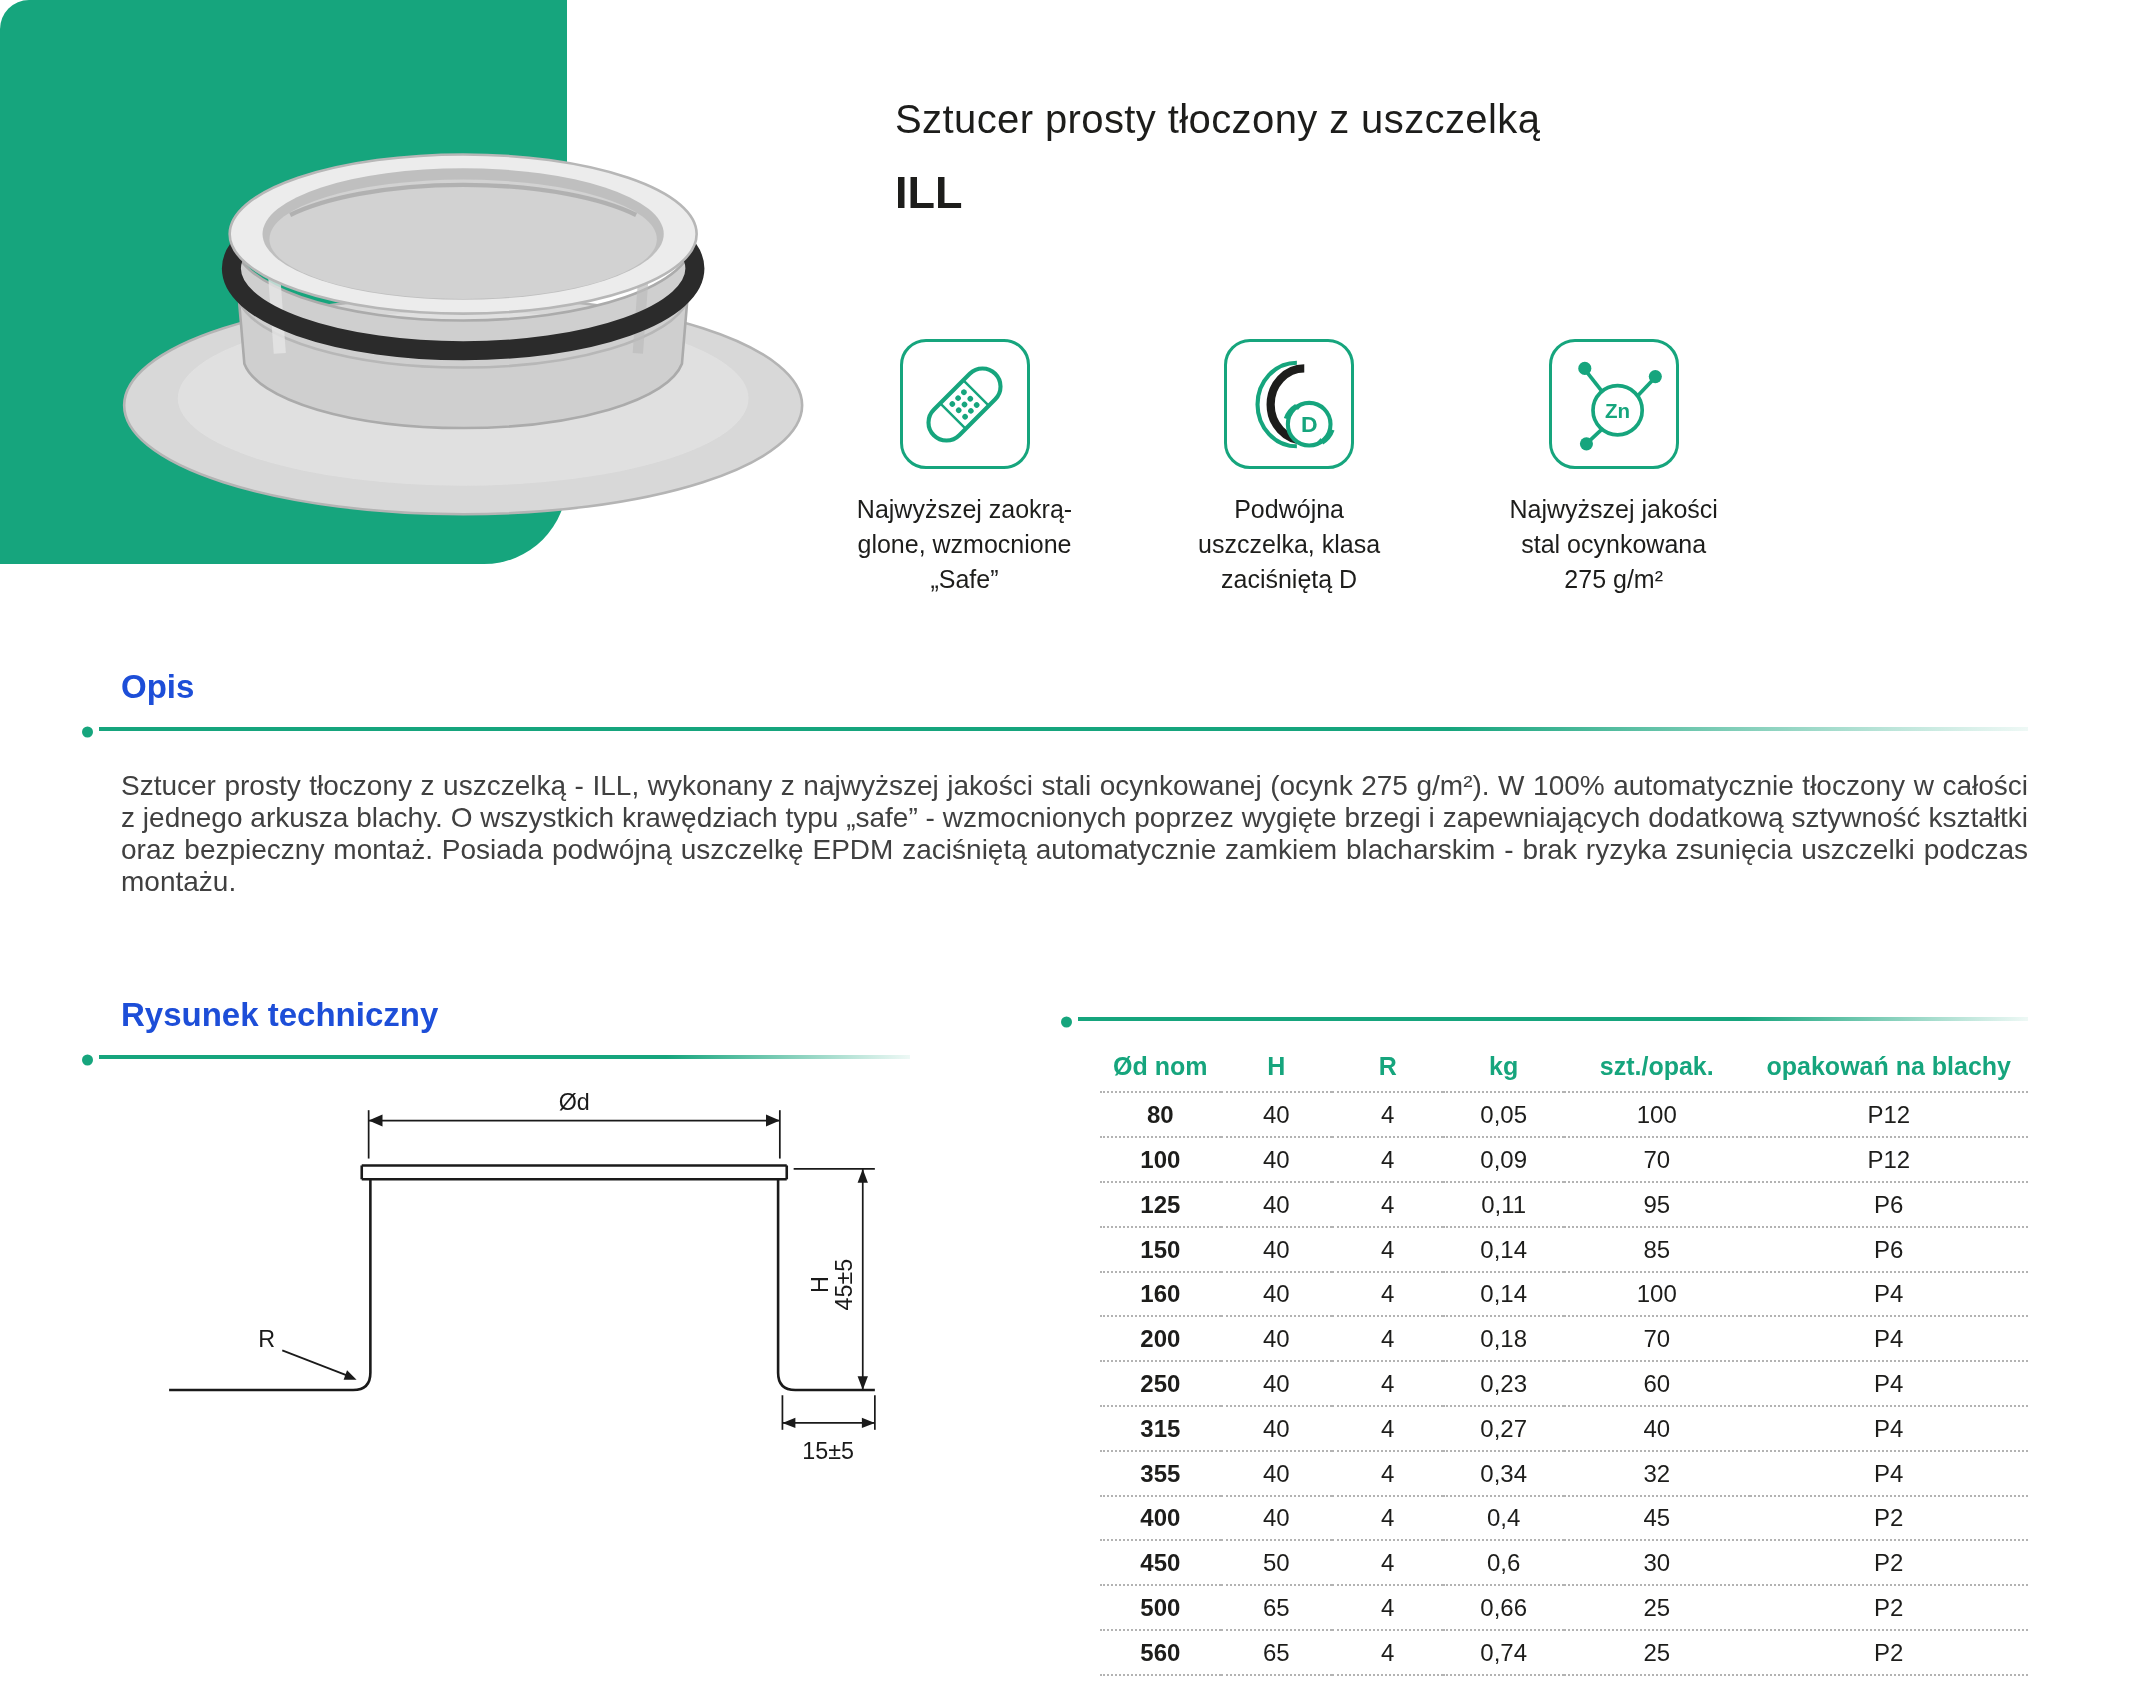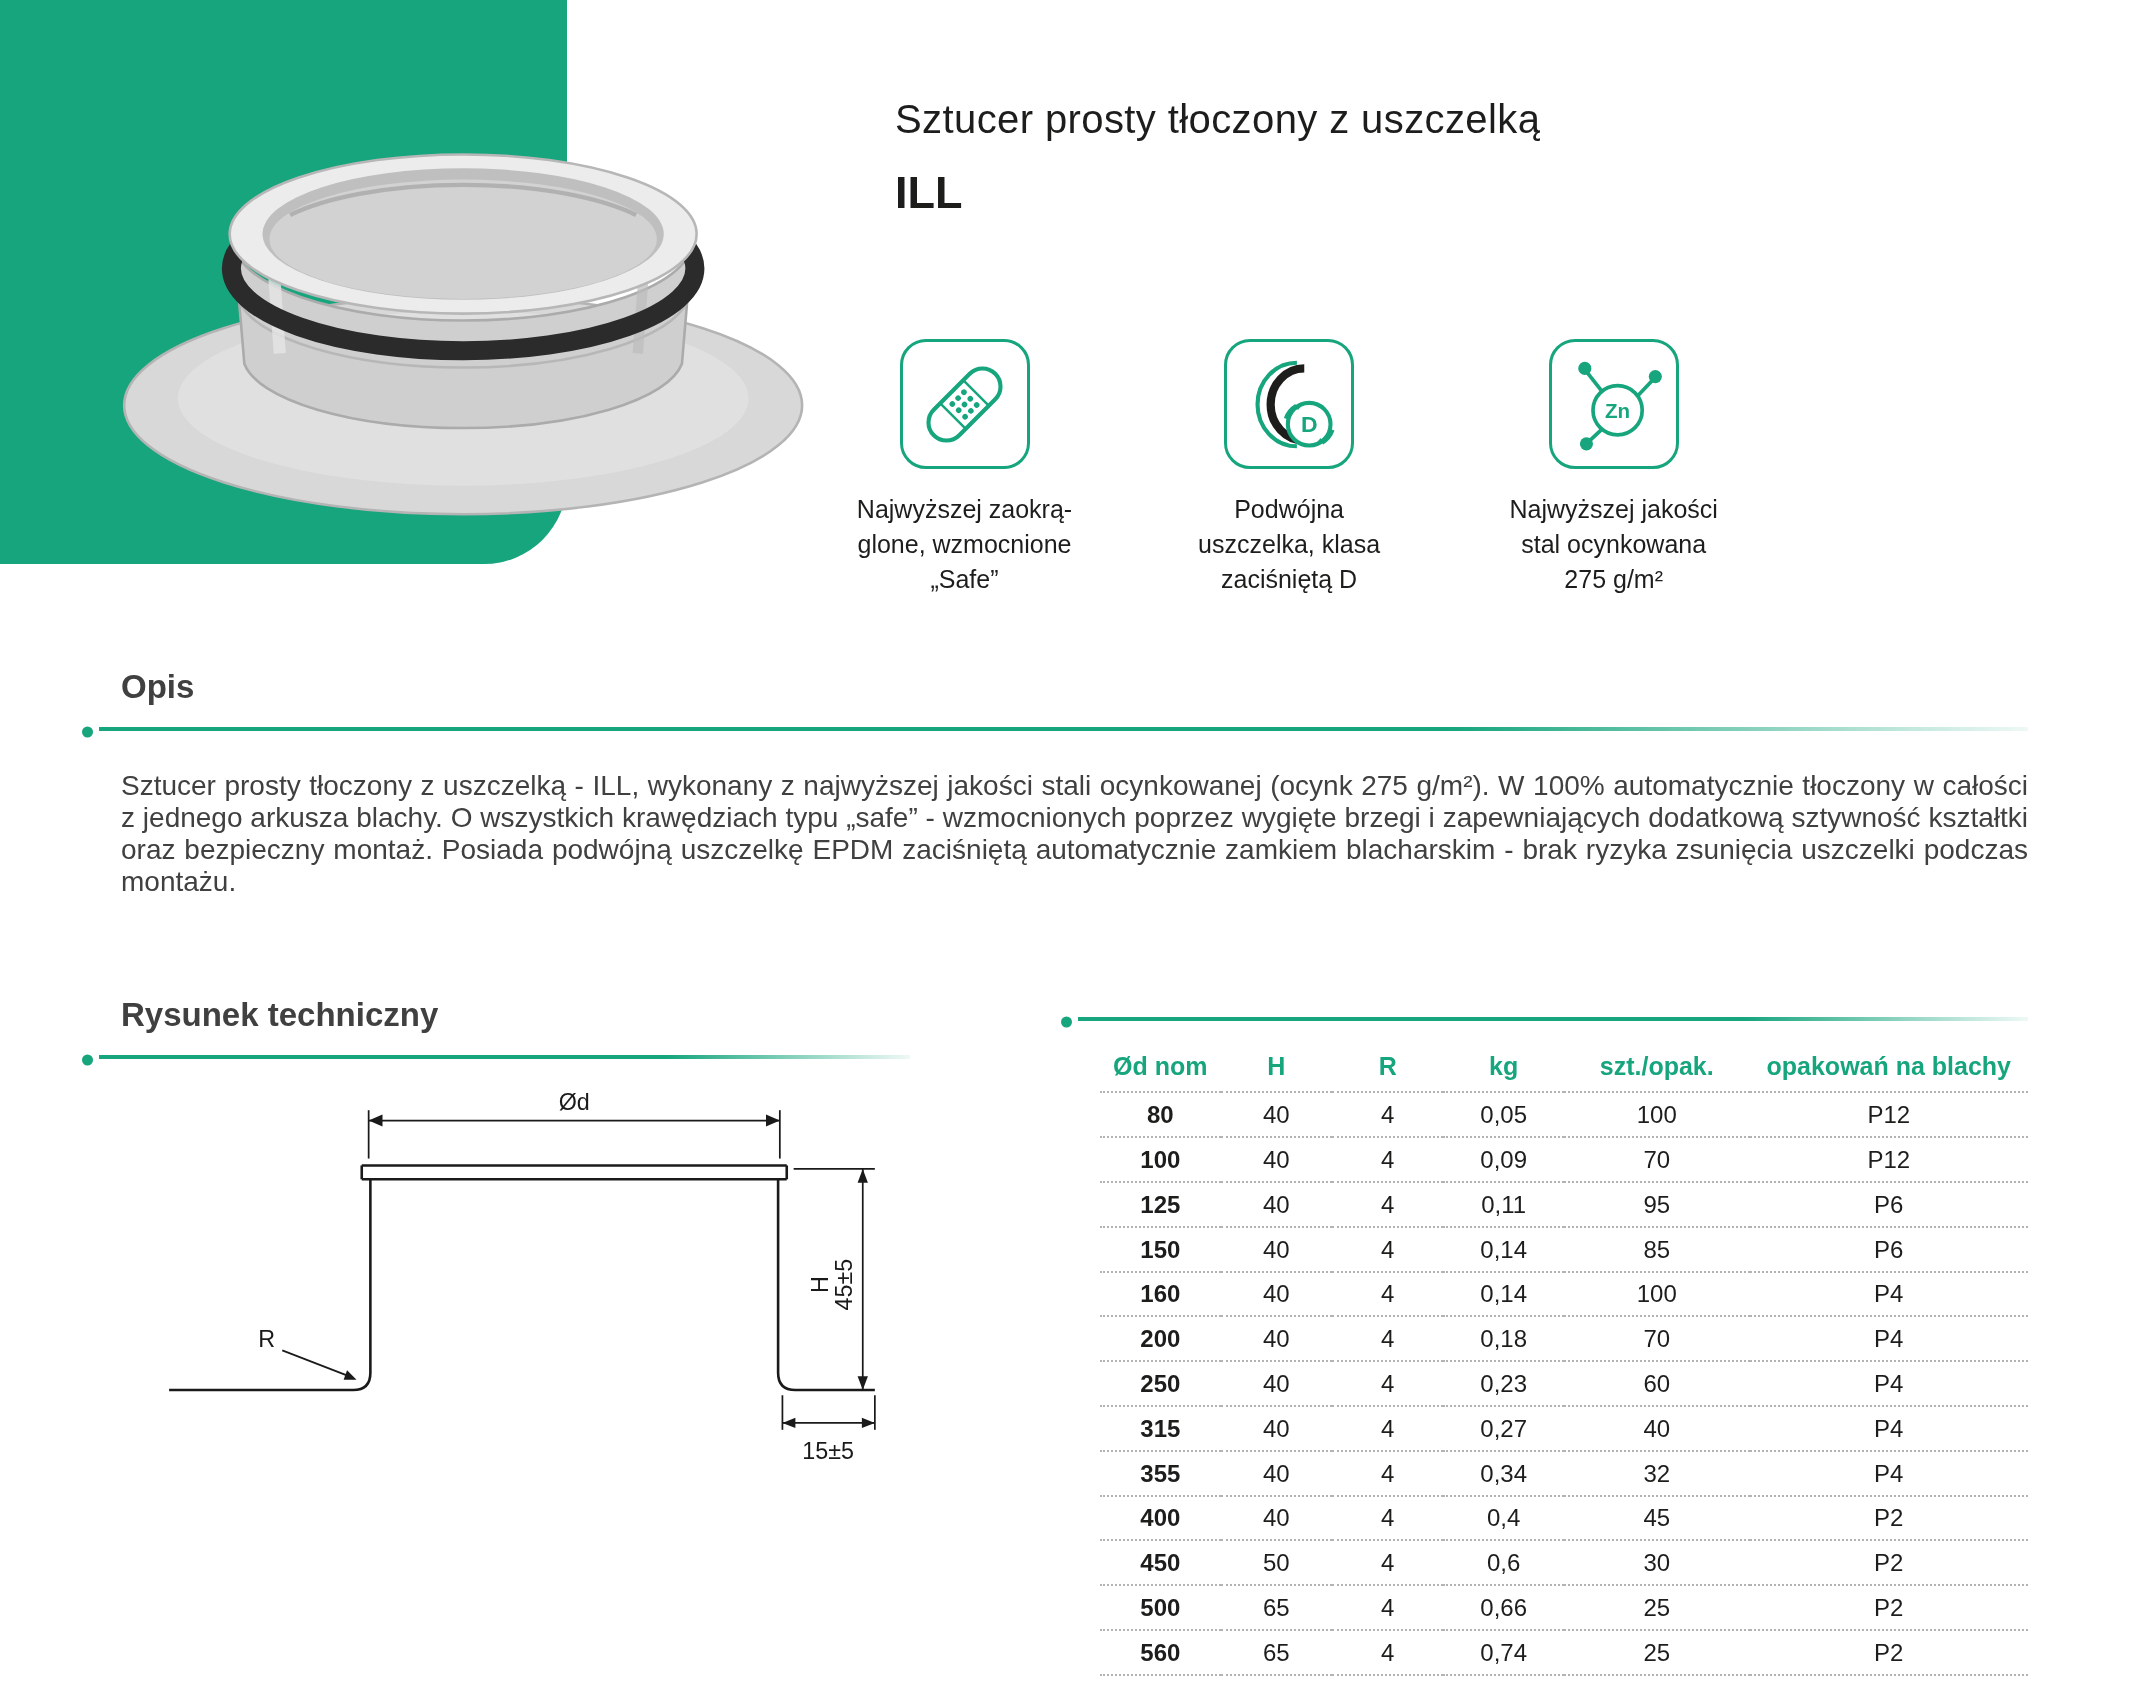--- a/index.html
+++ b/index.html
@@ -2,20 +2,21 @@
 <html style="--accent: #16a57d;font-size:14px"><head>
 <meta charset="utf-8">
 <style>
   :root { --accent: #16a57d; }
   * { box-sizing: border-box; margin: 0; padding: 0; }
   html, body { margin: 0; padding: 0; background: #fff; }
   .page {
     position: relative; width: 2145px; height: 1702px; overflow: hidden;
     background: #fff; color: #1d1d1b;
     font-family: "Liberation Sans", "DejaVu Sans", sans-serif;
+    border-radius: 29px;
   }
   .green-block {
     position: absolute; left: 0; top: 0; width: 567px; height: 564px;
     background: var(--accent); border-radius: 0 0 83px 0;
   }
   .product-photo { position: absolute; left: 74px; top: 42px; }
 
   .title-block { position: absolute; left: 895px; top: 97px; }
   .product-title { font-size: 40px; font-weight: 400; color: #1d1d1b; letter-spacing: 0.4px; }
   .product-code  { font-size: 45px; font-weight: 700; margin-top: 25px; }
@@ -24,21 +25,21 @@
   .feature { width: 303px; display: flex; flex-direction: column; align-items: center; }
   .feature-icon {
     width: 130px; height: 130px; border: 3.5px solid var(--accent); border-radius: 26px;
     display: flex; align-items: center; justify-content: center; color: var(--accent);
     background: #fff;
   }
   .feature-caption { margin-top: 22.5px; text-align: center; font-size: 25px; line-height: 35px; color: #1d1d1b; }
   .feature-caption span { display: block; }
 
   .section { position: absolute; }
-  .section h3 { font-size: 33px; font-weight: 700; color: #404040; }
+  .section h3 { font-size: 33px; font-weight: 700; color: #1d4ed8; }
   .rule { display: flex; align-items: center; margin-top: 17.3px; margin-left: -39px; }
   .rule .dot { width: 11.2px; height: 11.2px; border-radius: 50%; background: var(--accent); flex: none; margin-right: 6px; transform: translateY(3.5px); }
   .rule .line { flex: 1; height: 3.5px; background: linear-gradient(to right, var(--accent) 0%, var(--accent) 70%, rgba(22,165,125,0.07) 100%); }
 
   .opis-section { left: 121px; top: 668px; width: 1907px; }
   .opis-text { margin-top: 36px; font-size: 28px; line-height: 32px; text-align: justify; color: #404040; }
 
   .drawing-section { left: 121px; top: 996px; width: 789px; }
   .table-section   { left: 1100px; top: 996px; width: 928px; }
   .tech-drawing { margin-top: 24px; display: block; }

